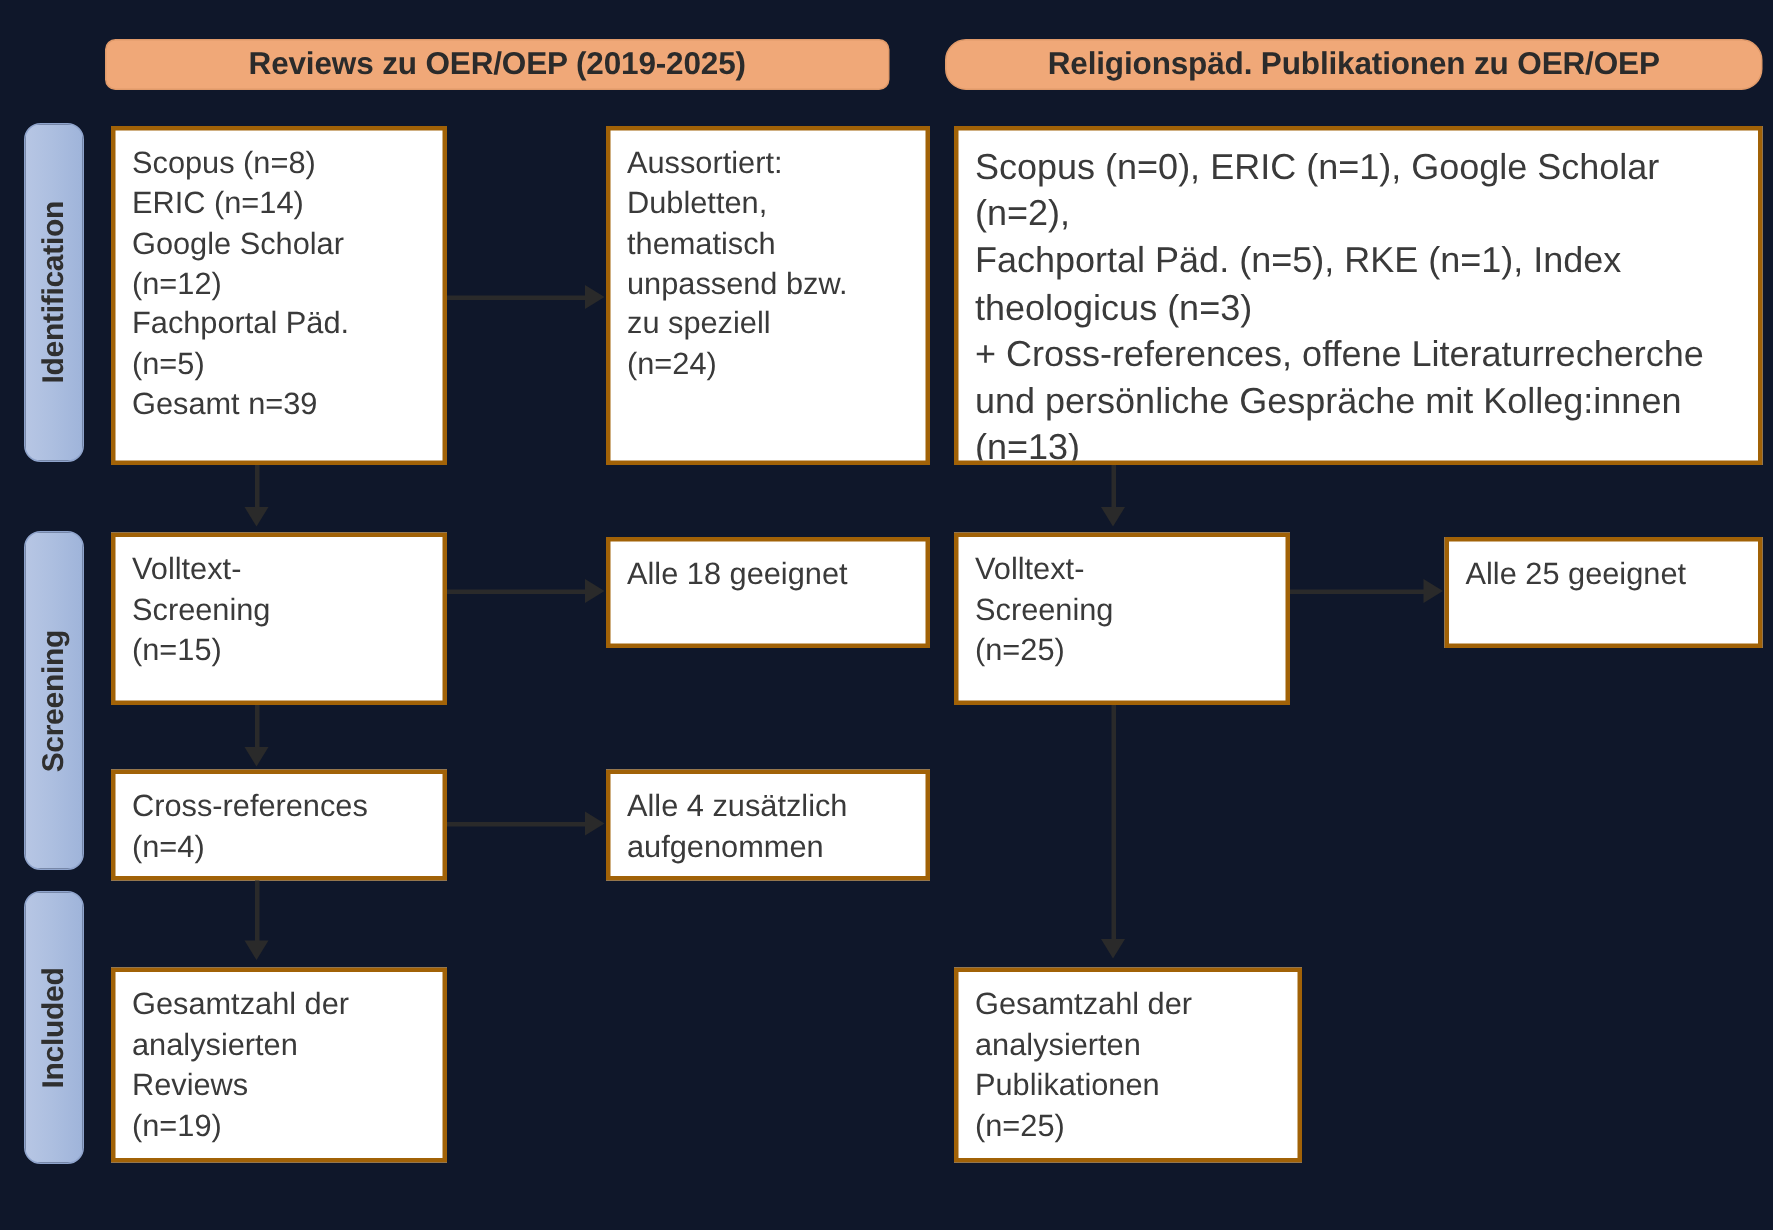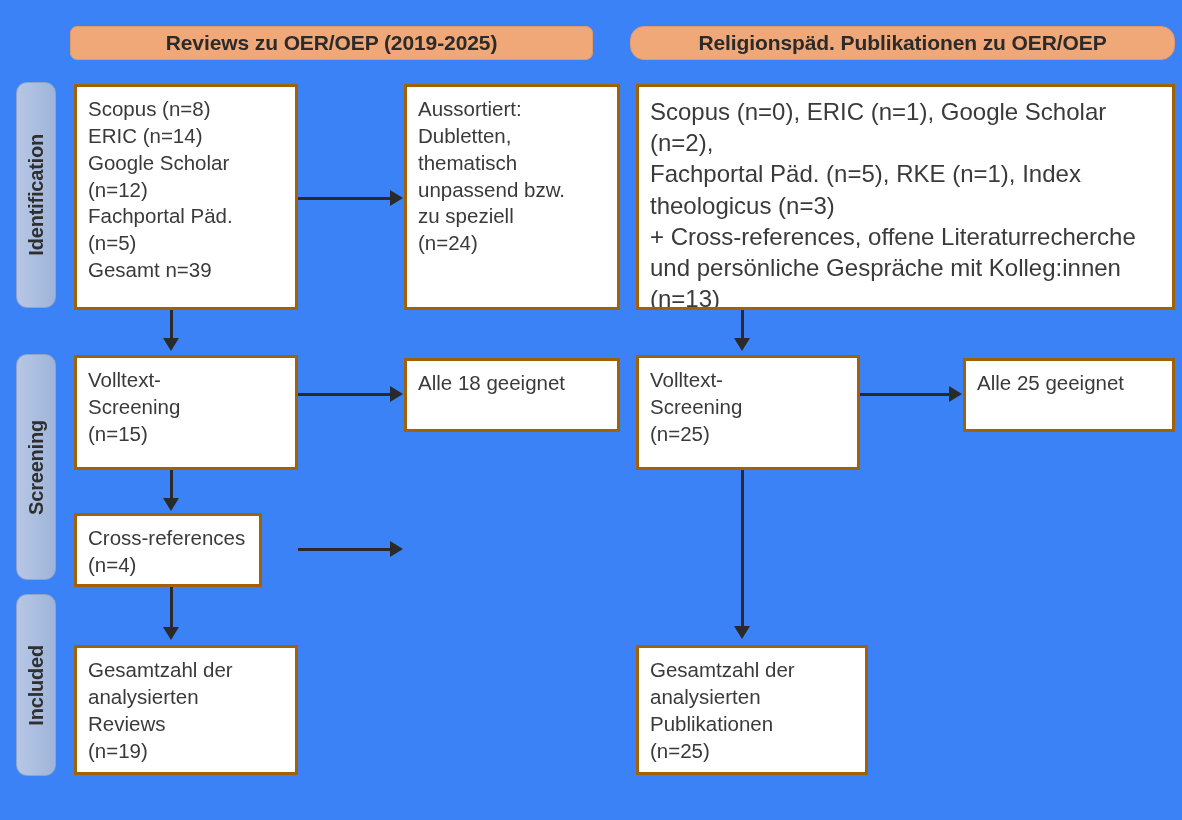--- a/index.html
+++ b/index.html
@@ -4,21 +4,21 @@
 <style>
   html,body{margin:0;padding:0;background:#ffffff;}
   body{
     font-family:"Liberation Sans","DejaVu Sans",sans-serif;
     -webkit-font-smoothing:antialiased;
   }
   #canvas{
     position:relative;
     width:1182px;
     height:820px;
-    background:#3b82f6;
+    background:#0f172a;
     overflow:hidden;
   }
 
   
   .col-header{
     position:absolute;
     background:#f0a878;
     border:1px solid #e09a6a;
     border-radius:7px;
     color:#2b2b2b;
@@ -141,23 +141,25 @@
 (n=15)</div>
 
   <div class="fbox" style="left:404px;top:358px;width:216px;height:74px;">Alle 18 geeignet</div>
 
   <div class="hline" style="left:298px;top:393px;width:93px;"></div>
   <div class="arrow-right" style="left:390px;top:386px;"></div>
 
   <div class="vline" style="left:170px;top:470px;width:3px;height:30px;"></div>
   <div class="arrow-down" style="left:163px;top:498px;"></div>
 
-  <div class="fbox" style="left:74px;top:513px;width:188px;height:74px;">Cross-references
+  <div class="fbox" style="left:74px;top:513px;width:224px;height:74px;">Cross-references
 (n=4)</div>
 
+  <div class="fbox" style="left:404px;top:513px;width:216px;height:74px;">Alle 4 zusätzlich
+aufgenommen</div>
 
   <div class="hline" style="left:298px;top:548px;width:93px;"></div>
   <div class="arrow-right" style="left:390px;top:541px;"></div>
 
   <div class="vline" style="left:170px;top:587px;width:3px;height:42px;"></div>
   <div class="arrow-down" style="left:163px;top:627px;"></div>
 
   <div class="fbox" style="left:74px;top:645px;width:224px;height:130px;">Gesamtzahl der
 analysierten
 Reviews

